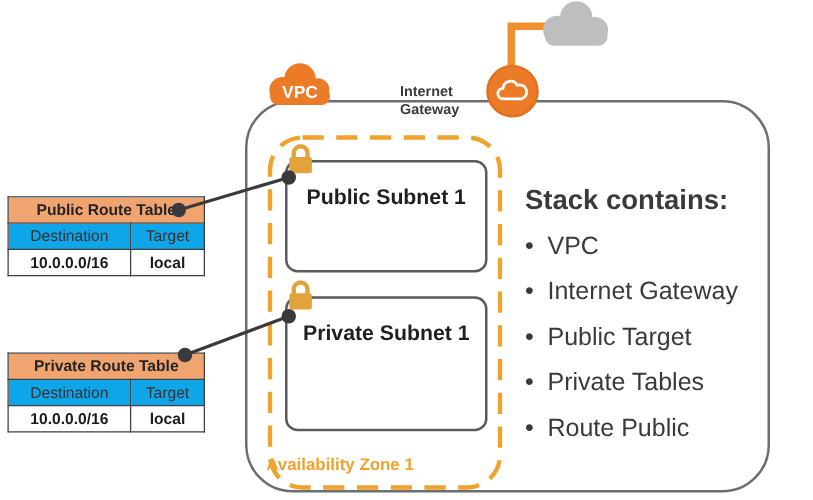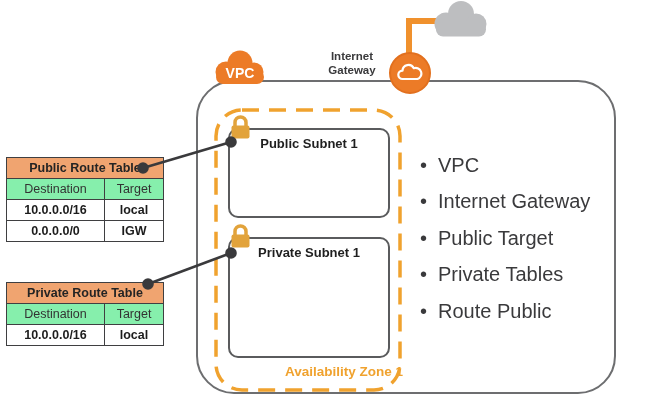--- a/index.html
+++ b/index.html
@@ -12,69 +12,69 @@
   
   .vpc-box{
     left:196px;top:80px;width:420px;height:314px;
     border:2px solid #6D6E70;border-radius:38px;background:#ffffff;
     box-sizing:border-box;z-index:1;
   }
 
   
   .az-svg{left:213px;top:107px;width:190px;height:286px;z-index:2;}
   .az-label{
-    left:213px;top:364px;width:190px;text-align:right;
+    left:213px;top:364px;width:190px;text-align:left;
     color:#F0A22E;font-weight:bold;font-size:13.5px;z-index:3;
   }
 
   
   .subnet{
     background:#ffffff;border:2px solid #5A5B5D;border-radius:10px;
     box-sizing:border-box;z-index:3;
   }
   .subnet-public{left:228px;top:128px;width:162px;height:90px;}
-  .subnet-private{left:228px;top:237px;width:162px;height:121px;}
+  .subnet-private{left:228px;top:237px;width:162px;height:108px;}
   .subnet-label{
-    text-align:center;margin-top:6px;font-weight:bold;font-size:13px;color:#1f1f1f;
+    text-align:center;margin-top:18px;font-weight:bold;font-size:17px;color:#1f1f1f;
   }
 
   .lock{z-index:4;}
   .lock-public{left:228px;top:113px;}
   .lock-private{left:228px;top:222px;}
 
   
   .vpc-badge{left:211px;top:49px;width:58px;height:40px;z-index:5;}
   .igw-circle{
     left:389px;top:52px;width:42px;height:42px;border-radius:50%;
     background:#EC7B27;border:2px solid #E2701E;box-sizing:border-box;
     display:flex;align-items:center;justify-content:center;z-index:5;
   }
   .igw-label{
-    left:320px;top:49px;width:64px;text-align:center;
+    left:320px;top:67px;width:64px;
     font-weight:bold;font-size:11.5px;line-height:14px;color:#3A3A3C;
     white-space:pre-line;z-index:5;
   }
   .gray-cloud{left:429px;top:1px;width:64px;height:38px;z-index:4;}
   .connector-layer{left:0;top:0;width:650px;height:400px;z-index:3;pointer-events:none;}
 
   
   .rt{
     border-collapse:collapse;background:#ffffff;z-index:5;
     font-size:12.5px;color:#1c1c1c;table-layout:fixed;
   }
   .rt-public{left:6px;top:157px;}
   .rt-private{left:6px;top:282px;padding-left:12px;}
   .rt td,.rt th{
     border:1.7px solid #3F3F41;text-align:center;height:20px;
     padding:0 2px;overflow:hidden;white-space:nowrap;font-weight:bold;
   }
   .rt .col-dest{width:93px;}
   .rt .col-target{width:54px;}
   .rt .title{background:#F0A470;font-weight:bold;font-size:12.5px;color:#242424;}
-  .rt .hdr{background:#86efac;font-weight:normal;color:#333333;}
+  .rt .hdr{background:#0ea5e9;font-weight:normal;color:#333333;}
 
   
   .lines-overlay{left:0;top:0;width:650px;height:400px;z-index:6;pointer-events:none;}
 
   
   .stack{left:420px;top:147px;width:220px;z-index:4;color:#3A3A3C;}
   .stack-title{font-size:22px;font-weight:bold;margin:0 0 6px 0;}
   .stack-list{list-style:none;margin:0;padding:0;}
   .stack-list li{
     display:flex;align-items:center;height:36.5px;font-size:20px;
@@ -145,24 +145,20 @@
         <tr>
       <th class="title" colspan="2">Public Route Table</th>
     </tr>
     <tr>
       <td class="hdr col-dest">Destination</td>
       <td class="hdr col-target">Target</td>
     </tr>
     <tr>
       <td>10.0.0.0/16</td>
       <td>local</td>
-    </tr>
-    <tr>
-      <td>0.0.0.0/0</td>
-      <td>IGW</td>
     </tr>
   </tbody>
     </table>
 
   <table class="abs rt rt-private">
     <tbody>
         <tr>
       <th class="title" colspan="2">Private Route Table</th>
     </tr>
     <tr>
@@ -181,20 +177,21 @@
       <line x1="143" y1="168" x2="231" y2="142"></line>
       <circle cx="143" cy="168" r="4.5"></circle>
       <circle cx="231" cy="142" r="4.5"></circle>
       <line x1="148" y1="284" x2="231" y2="253"></line>
       <circle cx="148" cy="284" r="4.5"></circle>
       <circle cx="231" cy="253" r="4.5"></circle>
     </g>
   </svg>
 
   <div class="abs stack">
+    <div class="stack-title">Stack contains:</div>
     <ul class="stack-list">
       <li>
         <span class="bullet">•</span>
         <span>VPC</span>
       </li>
       <li>
         <span class="bullet">•</span>
         <span>Internet Gateway</span>
       </li>
       <li>

